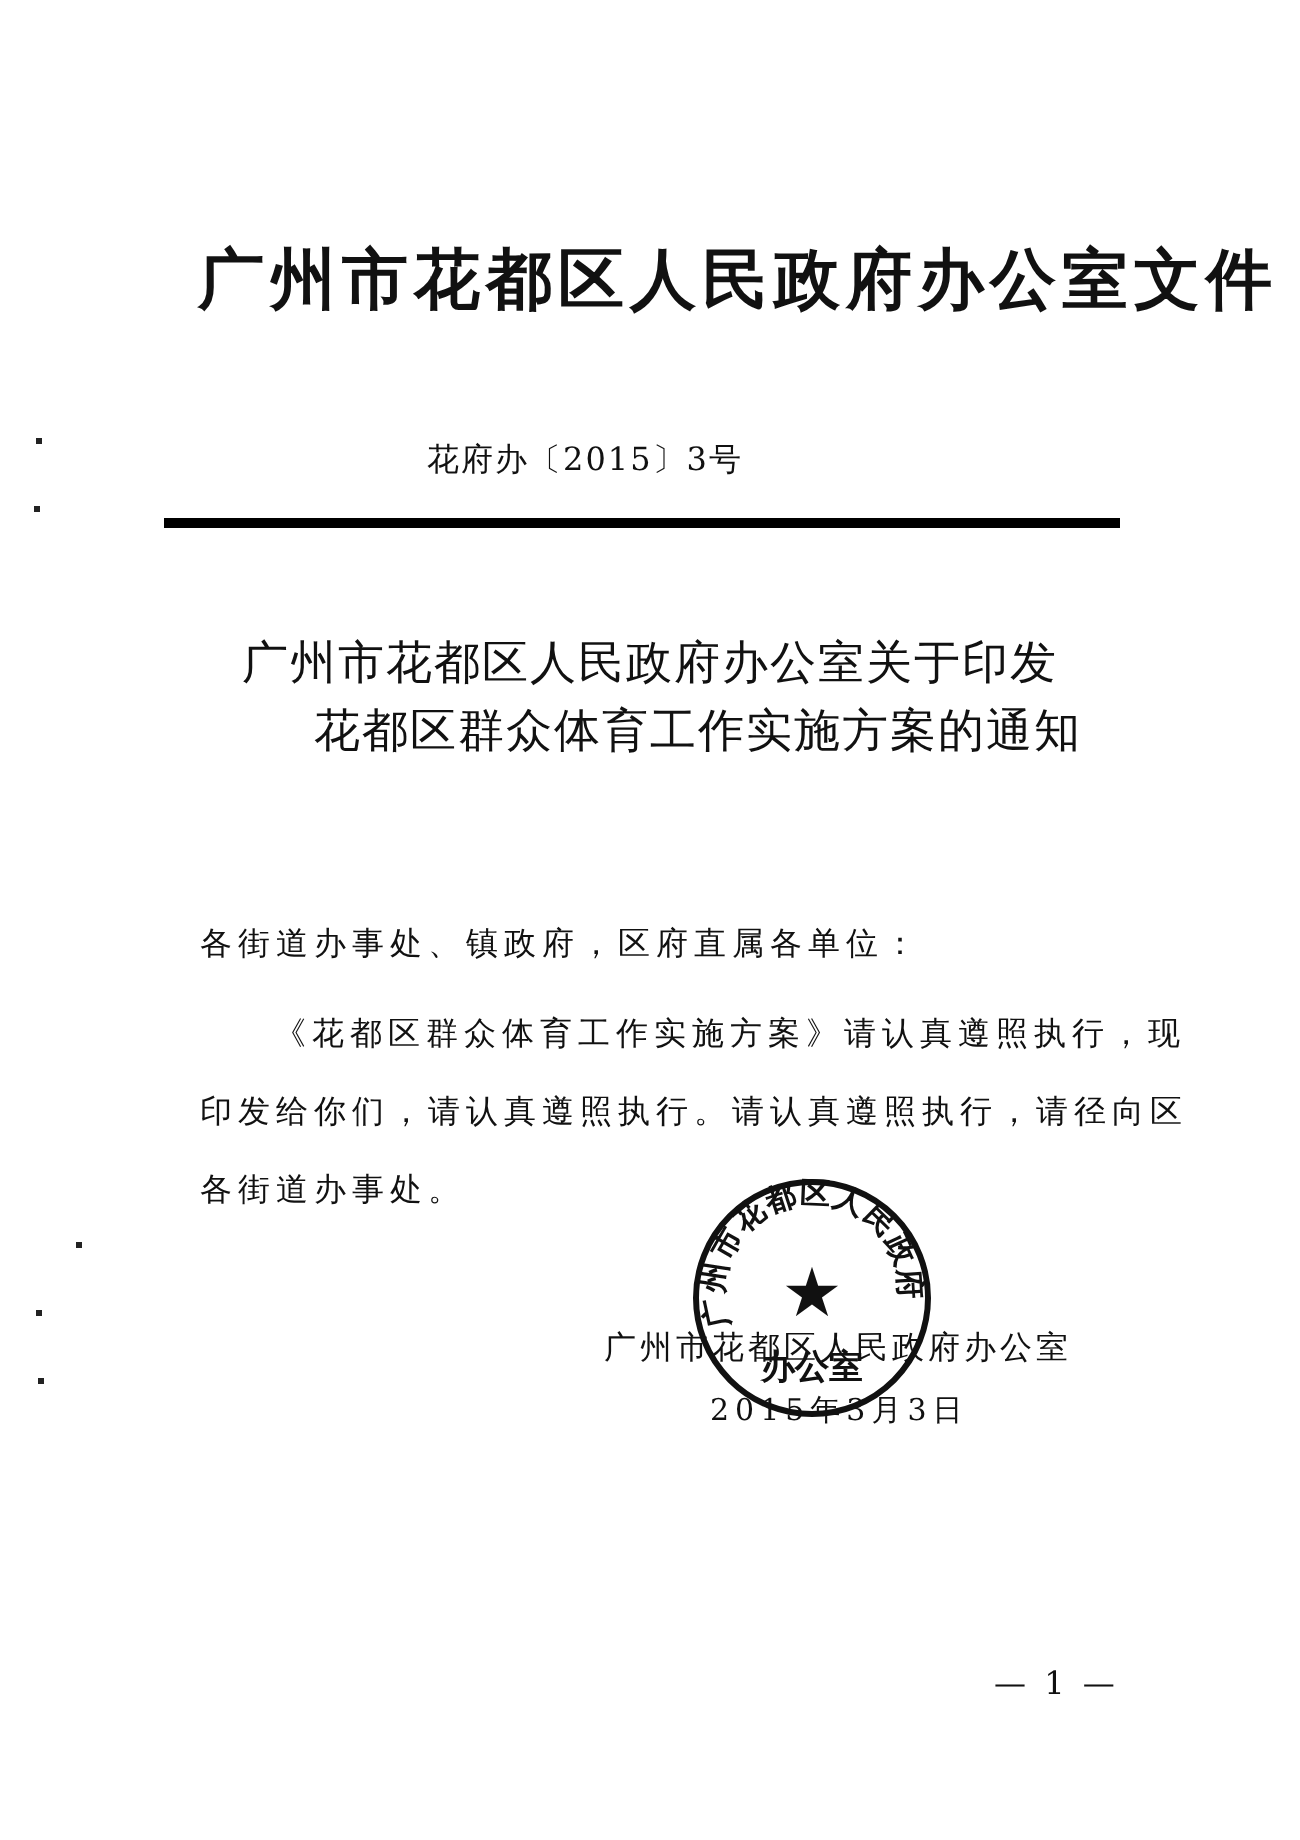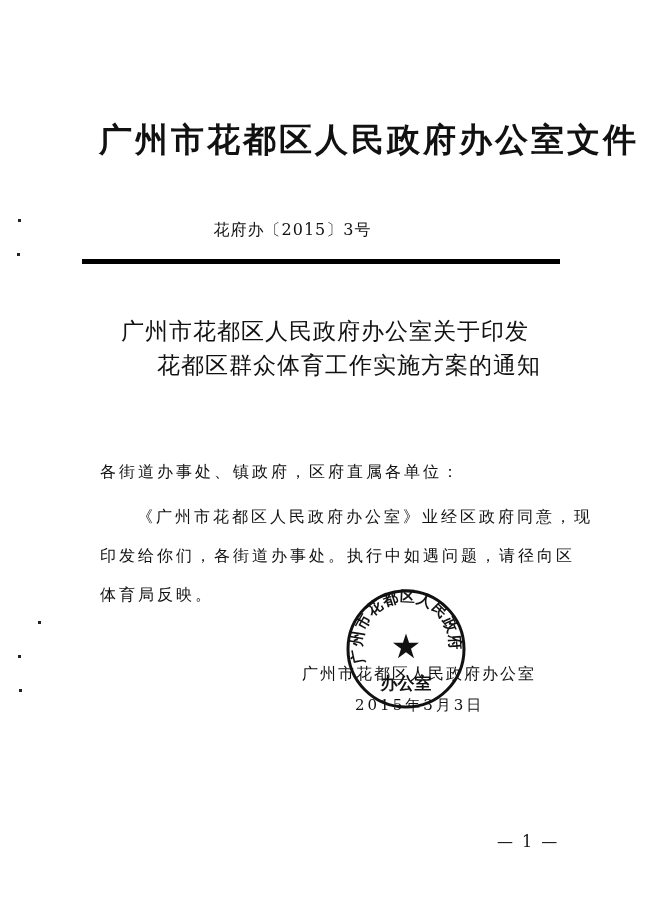--- a/index.html
+++ b/index.html
@@ -31,23 +31,23 @@
 <div class="abs header-title">广州市花都区人民政府办公室文件</div>
 
 <div class="abs doc-number">花府办〔2015〕3号</div>
 
 <div class="abs rule"></div>
 
 <div class="abs notice-title nt1">广州市花都区人民政府办公室关于印发</div>
 <div class="abs notice-title nt2">花都区群众体育工作实施方案的通知</div>
 
 <div class="abs body-text addressee">各街道办事处、镇政府，区府直属各单位：</div>
-<div class="abs body-text para1">《广州市花都区人民政府办公室》业经区政府同意，现</div>
-<div class="abs body-text para2">印发给你们，各街道办事处。执行中如遇问题，请径向区</div>
-<div class="abs body-text para3">体育局反映。</div>
+<div class="abs body-text para1">《花都区群众体育工作实施方案》请认真遵照执行，现</div>
+<div class="abs body-text para2">印发给你们，请认真遵照执行。请认真遵照执行，请径向区</div>
+<div class="abs body-text para3">各街道办事处。</div>
 
 <div class="abs sig-org">广州市花都区人民政府办公室</div>
 <div class="abs sig-date">2015年3月3日</div>
 
 <svg class="abs seal" viewBox="0 0 122 122">
   <defs>
     <path id="sealArc" d="M 22 78 A 44 44 0 1 1 100 78"></path>
   </defs>
   <circle cx="61" cy="61" r="58" fill="none" stroke="#111" stroke-width="3"></circle>
   <text font-size="15" font-weight="bold" fill="#111" font-family="DejaVu Serif, serif" letter-spacing="1">

